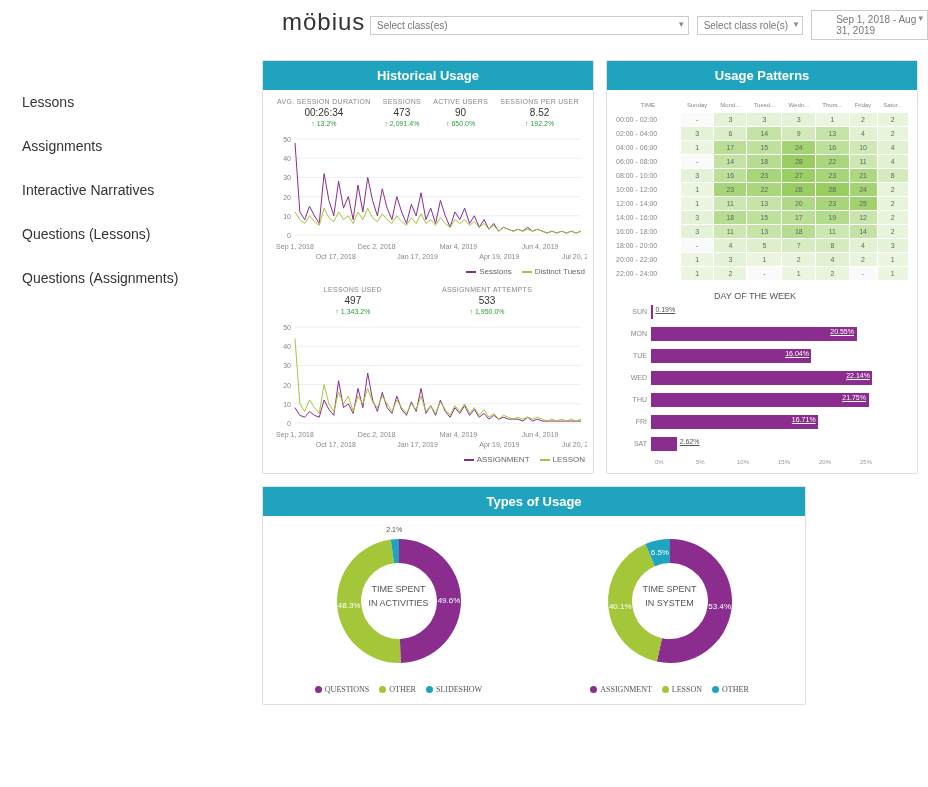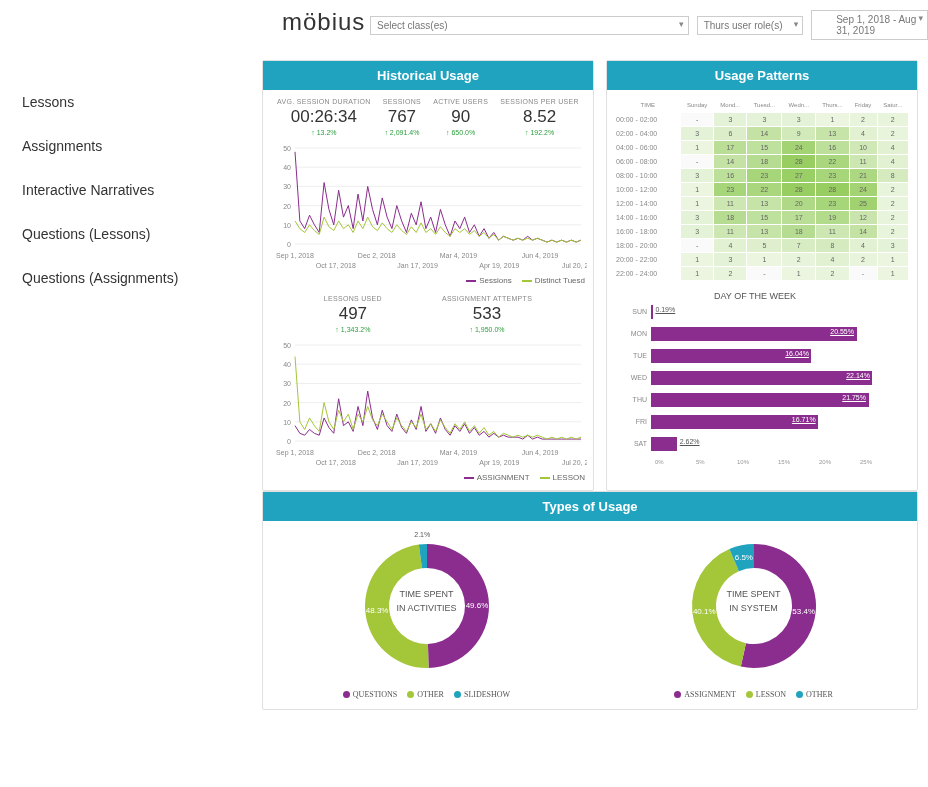--- a/index.html
+++ b/index.html
@@ -17,55 +17,55 @@
 .navitem.active { color: #2a6bd4; background: #eaf0fb; border-radius: 0 30px 30px 0; }
 .main { flex: 1; padding: 10px 10px 20px 10px; }
 .row { display: flex; gap: 12px; }
 .panel { background: #fff; border: 1px solid #e0e0e0; border-radius: 2px; }
 .panel-l { width: 332px; }
 .panel-r { width: 312px; }
 .phead { background: #1fa3bf; color: #fff; text-align: center; font-size: 13px; font-weight: bold; padding: 7px 0; }
 .pbody { padding: 8px; }
 .stats { display: flex; justify-content: space-around; text-align: center; margin-bottom: 6px; }
 .stat .lbl { font-size: 7px; color: #888; letter-spacing: 0.3px; }
-.stat .val { font-size: 17px; color: #333; margin-top: 2px; }
+.stat .val { font-size: 10px; color: #333; margin-top: 2px; }
 .stat .delta { font-size: 7px; color: #2a9d3a; margin-top: 2px; }
 svg.chart { display: block; }
 .legend { display: flex; justify-content: flex-end; gap: 10px; font-size: 8px; color: #666; margin-top: 4px; }
 .legend .li { display: flex; align-items: center; gap: 3px; }
 .legend .sw { width: 10px; height: 2px; display: inline-block; }
 .heat { width: 100%; font-size: 7px; color: #666; border-collapse: collapse; }
 .heat th, .heat td { text-align: center; padding: 2px 1px; height: 14px; }
 .heat th { font-weight: normal; color: #888; font-size: 6px; }
 .heat td.c { border: 1px solid #fff; }
 .dowtitle { text-align: center; font-size: 9px; color: #555; margin: 10px 14px 4px 0; }
 .dowchart { padding: 0 8px; }
 .dowrow { display: flex; align-items: center; margin-bottom: 8px; font-size: 7px; }
 .dowlbl { width: 28px; color: #888; text-align: right; padding-right: 4px; }
 .dowbarwrap { flex: 1; position: relative; height: 14px; }
 .dowbar { background: #8b2c8f; height: 14px; position: absolute; left: 0; top: 0; }
 .dowval { position: absolute; top: 1px; font-size: 7px; color: #fff; text-decoration: underline; }
 .dowaxis { display: flex; margin-left: 32px; font-size: 6px; color: #999; }
 .dowtick { flex: 1; text-align: left; }
-.panel-full { width: 656px; }
+.panel-full { width: 544px; margin-top: 12px; }
 .donuts { display: flex; justify-content: space-around; padding: 10px 0; }
 .donutwrap { text-align: center; position: relative; width: 260px; }
 .donutcenter { position: absolute; top: 56px; left: 0; right: 0; font-size: 9px; color: #555; line-height: 1.6; }
 .dlegend { display: flex; justify-content: center; gap: 10px; font-size: 8px; color: #555; margin-top: 6px; }
 .dlegend .li { display: flex; align-items: center; gap: 3px; font-family: Liberation Serif, serif; }
 .dlegend .dot { width: 7px; height: 7px; border-radius: 50%; display: inline-block; }
 .xt { font-size: 7px; fill: #888; }
 </style>
 </head>
 <body>
 
 <div class="logo">möbius</div>
 <div class="topbar">
   <div class="sel sel-class">Select class(es)</div>
-  <div class="sel sel-role">Thurs user role(s)</div>
+  <div class="sel sel-role">Select class role(s)</div>
   <div class="sel sel-date">Sep 1, 2018 - Aug 31, 2019</div>
 </div>
 
 <div class="layout">
   <div class="sidebar" id="sidebar">
       <div class="navitem">Lessons</div>
       <div class="navitem">Assignments</div>
       <div class="navitem">Interactive Narratives</div>
       <div class="navitem">Questions (Lessons)</div>
       <div class="navitem">Questions (Assignments)</div>
@@ -77,21 +77,21 @@
         <div class="phead">Historical Usage</div>
         <div class="pbody">
           <div class="stats" id="stats1">
               <div class="stat">
                 <div class="lbl">AVG. SESSION DURATION</div>
                 <div class="val">00:26:34</div>
                 <div class="delta">↑ 13.2%</div>
               </div>
               <div class="stat">
                 <div class="lbl">SESSIONS</div>
-                <div class="val">767</div>
+                <div class="val">473</div>
                 <div class="delta">↑ 2,091.4%</div>
               </div>
               <div class="stat">
                 <div class="lbl">ACTIVE USERS</div>
                 <div class="val">90</div>
                 <div class="delta">↑ 650.0%</div>
               </div>
               <div class="stat">
                 <div class="lbl">SESSIONS PER USER</div>
                 <div class="val">8.52</div>

